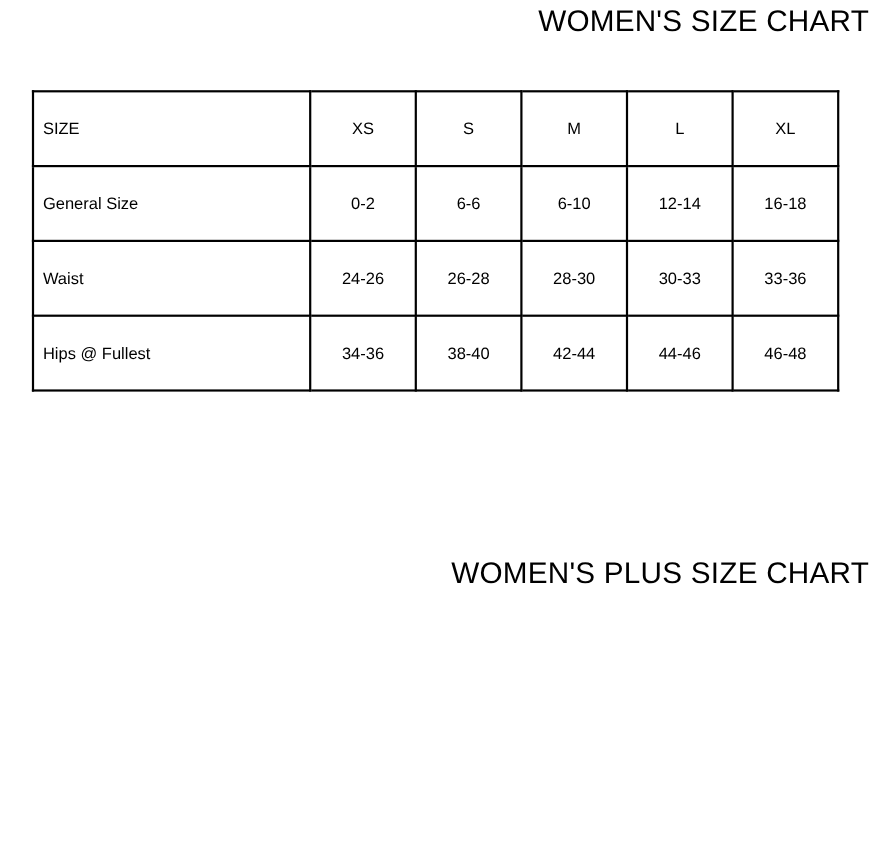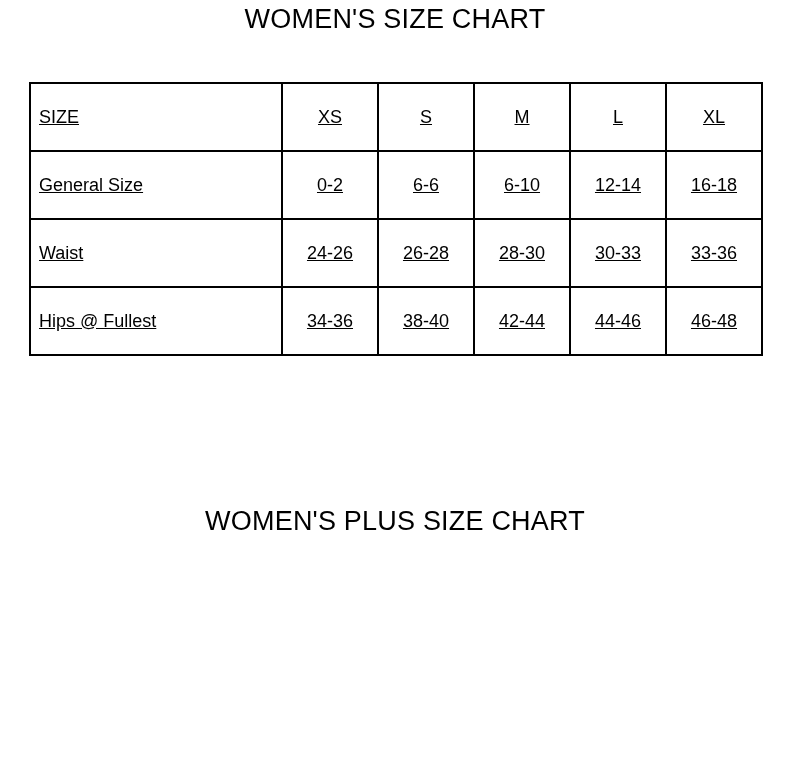--- a/index.html
+++ b/index.html
@@ -17,44 +17,43 @@
   }
   .chart-block {
     position: absolute;
     left: 0;
     width: 790px;
   }
   #block-1 { top: 0px; }
   #block-2 { top: 490px; }
 
   .chart-title {
-    text-align: center;
+    text-align: right;
     font-size: 27px;
     font-weight: normal;
     letter-spacing: 0.2px;
     margin: 0;
     padding: 0;
   }
   #block-1 .chart-title { padding-top: 4px; }
   #block-2 .chart-title { padding-top: 16px; }
 
   table.size-table {
     border-collapse: collapse;
     table-layout: fixed;
     border: 2px solid #000;
   }
   table.size-table td {
     border: 2px solid #000;
-    font-size: 18px;
+    font-size: 15px;
     height: 32px;
     padding: 0 0 0 8px;
     vertical-align: middle;
     white-space: nowrap;
     overflow: hidden;
-    text-decoration: underline;
   }
   table.size-table td.val {
     text-align: center;
     padding: 17px;
   }
 
   
   #table-1 {
     position: absolute;
     left: 29px;

